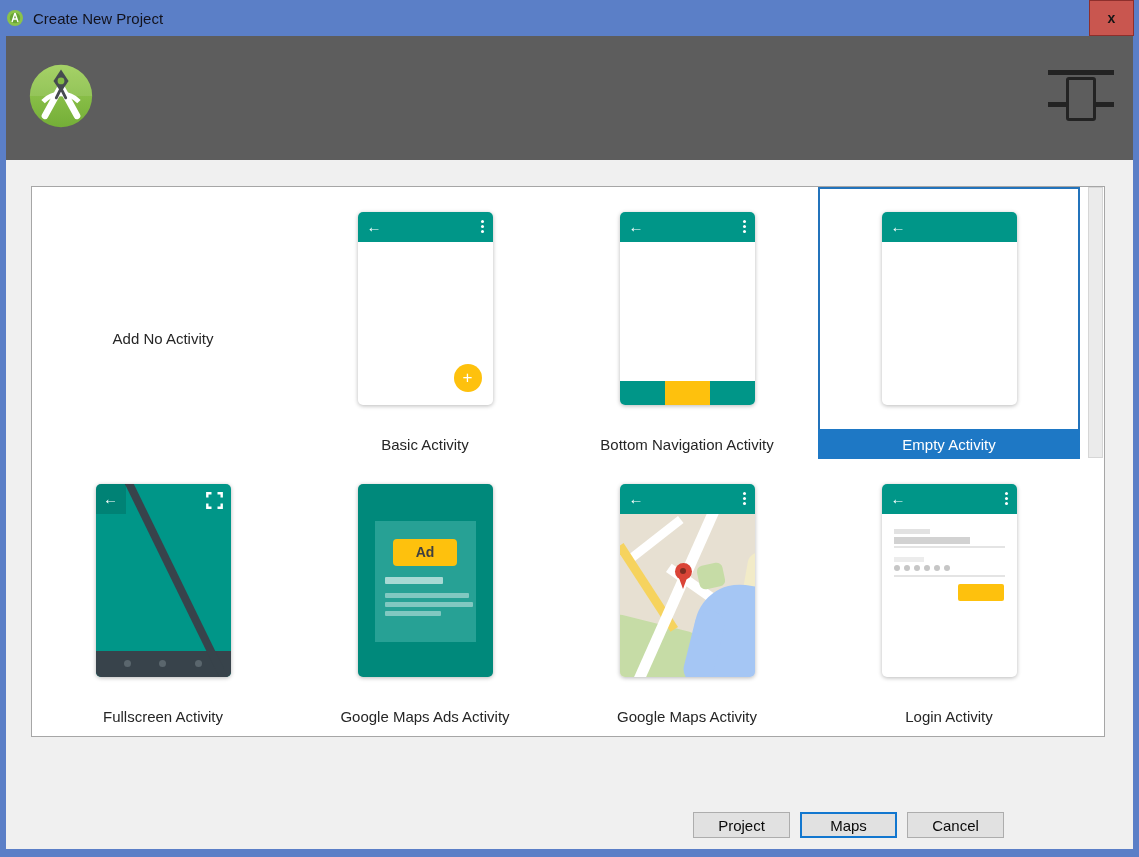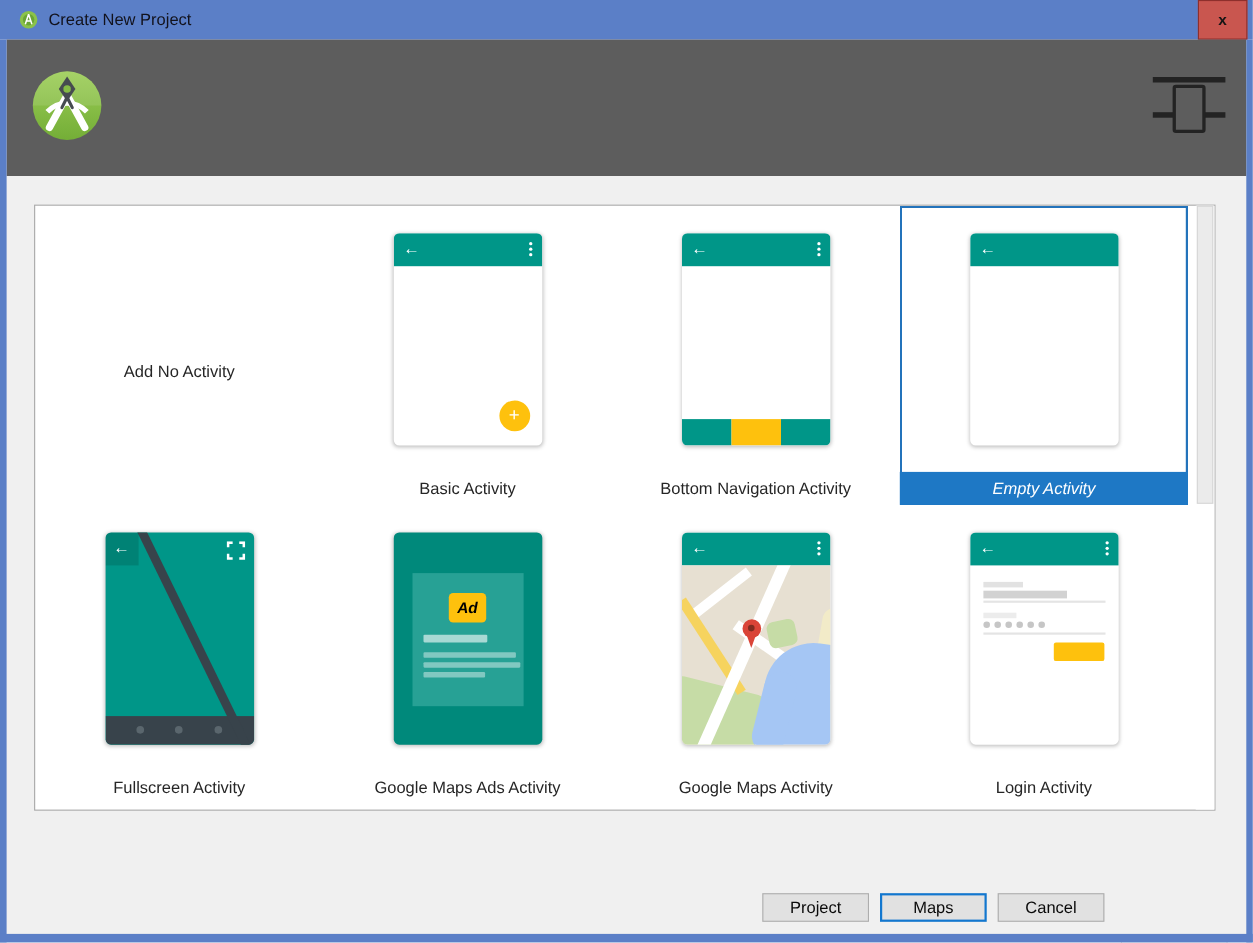--- a/index.html
+++ b/index.html
@@ -1,20 +1,20 @@
 <!DOCTYPE html>
 <html><head>
 <meta charset="utf-8">
 <style>
   * { margin:0; padding:0; box-sizing:border-box; }
   body { font-family:"Liberation Sans", sans-serif; background:#fff; }
   .window { position:relative; width:1139px; height:857px; background:#f0f0f0; overflow:hidden; }
 
   
-  .titlebar { position:absolute; top:0; left:0; right:0; height:36px; background:#5b7fc7; display:flex; align-items:center; padding-left:17px; }
+  .titlebar { position:absolute; top:0; left:0; right:0; height:36px; background:#5b7fc7; display:flex; align-items:center; padding-left:6px; }
   .titlebar-icon { width:18px; height:18px; margin-right:9px; }
   .titlebar-text { font-size:15px; color:#12121c; }
   .close-btn { position:absolute; top:0; right:5px; width:45px; height:36px; background:#c9564f; border:1px solid #8e2f2c; display:flex; align-items:center; justify-content:center; font-size:14px; font-weight:bold; color:#151515; cursor:default; }
   .border-left   { position:absolute; left:0; top:36px; bottom:0; width:6px;  background:#5b7fc7; }
   .border-right  { position:absolute; right:0; top:36px; bottom:0; width:6px; background:#5b7fc7; }
   .border-bottom { position:absolute; left:0; right:0; bottom:0; height:8px;  background:#5b7fc7; }
 
   
   .header { position:absolute; top:36px; left:6px; right:6px; height:124px; background:#5d5d5d; }
   .logo { position:absolute; left:21px; top:26px; width:68px; height:68px; }
@@ -24,21 +24,21 @@
   .di-line2 { position:absolute; left:0; right:0; top:36px; height:5px; background:#232323; z-index:1; }
   .di-phone { position:absolute; left:18px; top:11px; width:30px; height:44px; background:#5d5d5d; border:3px solid #232323; border-radius:3px; z-index:2; }
 
   
   .panel { position:absolute; left:31px; top:186px; width:1074px; height:551px; background:#fff; border:1px solid #a6a6a6; }
   .grid { position:absolute; left:0; top:0; display:grid; grid-template-columns:repeat(4,262px); grid-auto-rows:272px; }
   .cell { position:relative; cursor:pointer; }
   .thumb-area { position:absolute; left:0; top:0; right:0; height:242px; display:flex; align-items:center; justify-content:center; }
   .cell-label { position:absolute; left:0; right:0; bottom:0; height:30px; display:flex; align-items:center; justify-content:center; font-size:15px; color:#262626; }
   .cell.selected { box-shadow:inset 0 0 0 2px #2373bb; }
-  .cell.selected .cell-label { background:#1e78c5; color:#fff;font-style:italic; }
+  .cell.selected .cell-label { background:#1e78c5; color:#fff; }
   .cell-none { display:flex; align-items:center; justify-content:center;margin-top:31px; }
   .none-label { font-size:15px; color:#262626; }
 
   
   .phone { position:relative; width:135px; height:193px; background:#fff; border-radius:5px; box-shadow:0 1px 4px rgba(0,0,0,.28); overflow:hidden; }
   .appbar { position:absolute; top:0; left:0; right:0; height:30px; background:#009688; display:flex; align-items:center; padding:0 9px; }
   .back { color:#fff; font-size:15px; line-height:1; }
   .dots { margin-left:auto; display:flex; flex-direction:column; gap:2px; }
   .dots i { width:3px; height:3px; border-radius:50%; background:#fff; }
 
@@ -54,21 +54,21 @@
   .phone.fs { background:#009688; }
   .fs-back { position:absolute; top:0; left:0; width:30px; height:30px; background:rgba(0,40,36,.18); display:flex; align-items:center; justify-content:center; z-index:4; }
   .fs-stripe { position:absolute; left:25px; top:-8px; width:8px; height:235px; background:#38434b; transform-origin:top left; transform:rotate(-26deg); z-index:3; }
   .fs-navbar { position:absolute; bottom:0; left:0; right:0; height:26px; background:#38434b; z-index:2; display:flex; align-items:center; justify-content:space-around; padding:0 14px; }
   .fs-navbar i { width:7px; height:7px; border-radius:50%; background:#5a666d; }
   .fs-expand { position:absolute; top:8px; right:8px; width:17px; height:17px; z-index:4; }
 
   
   .phone.admob { background:#00897b; }
   .ad-panel { position:absolute; left:17px; right:17px; top:37px; bottom:35px; background:#27a195; }
-  .ad-chip { width:34px; height:27px; margin:18px auto 0; background:#fec10d; border-radius:4px; color:#000000; font-weight:bold; font-size:14px; display:flex; align-items:center; justify-content:center;font-style:italic; }
+  .ad-chip { width:64px; height:27px; margin:18px auto 0; background:#fec10d; border-radius:4px; color:#404040; font-weight:bold; font-size:14px; display:flex; align-items:center; justify-content:center; }
   .ad-line { position:absolute; left:10px; border-radius:1px; background:rgba(255,255,255,.42); height:5px; }
   .ad-l1 { top:56px; width:58px; height:7px; background:rgba(255,255,255,.6); }
   .ad-l2 { top:72px; width:84px; }
   .ad-l3 { top:81px; width:88px; }
   .ad-l4 { top:90px; width:56px; }
 
   
   .map { position:absolute; top:30px; left:0; right:0; bottom:0; background:#e7e0d2; overflow:hidden; }
   .map div { position:absolute; }
   .m-green1 { left:-18px; bottom:-40px; width:85px; height:95px; background:#c6dca6; transform:rotate(14deg); border-radius:8px; }

